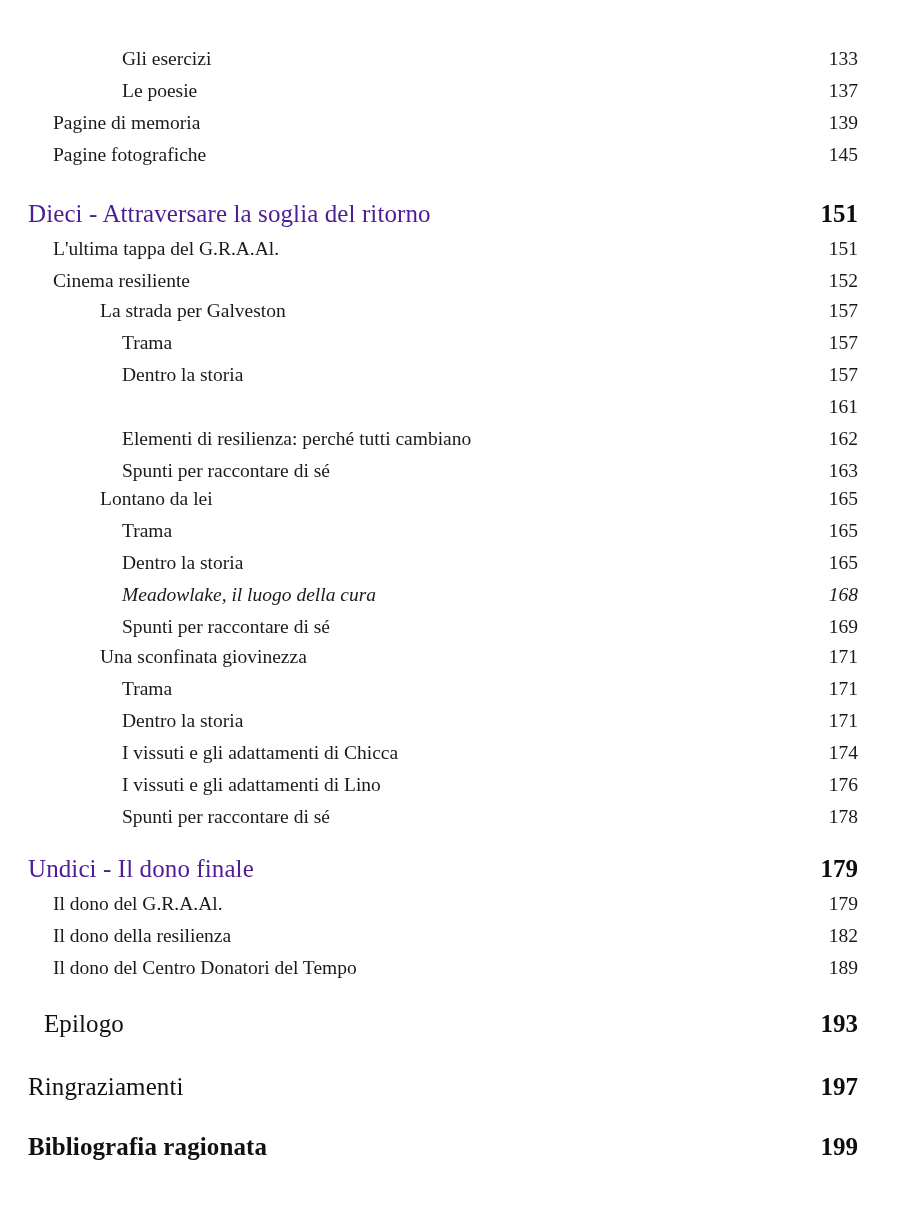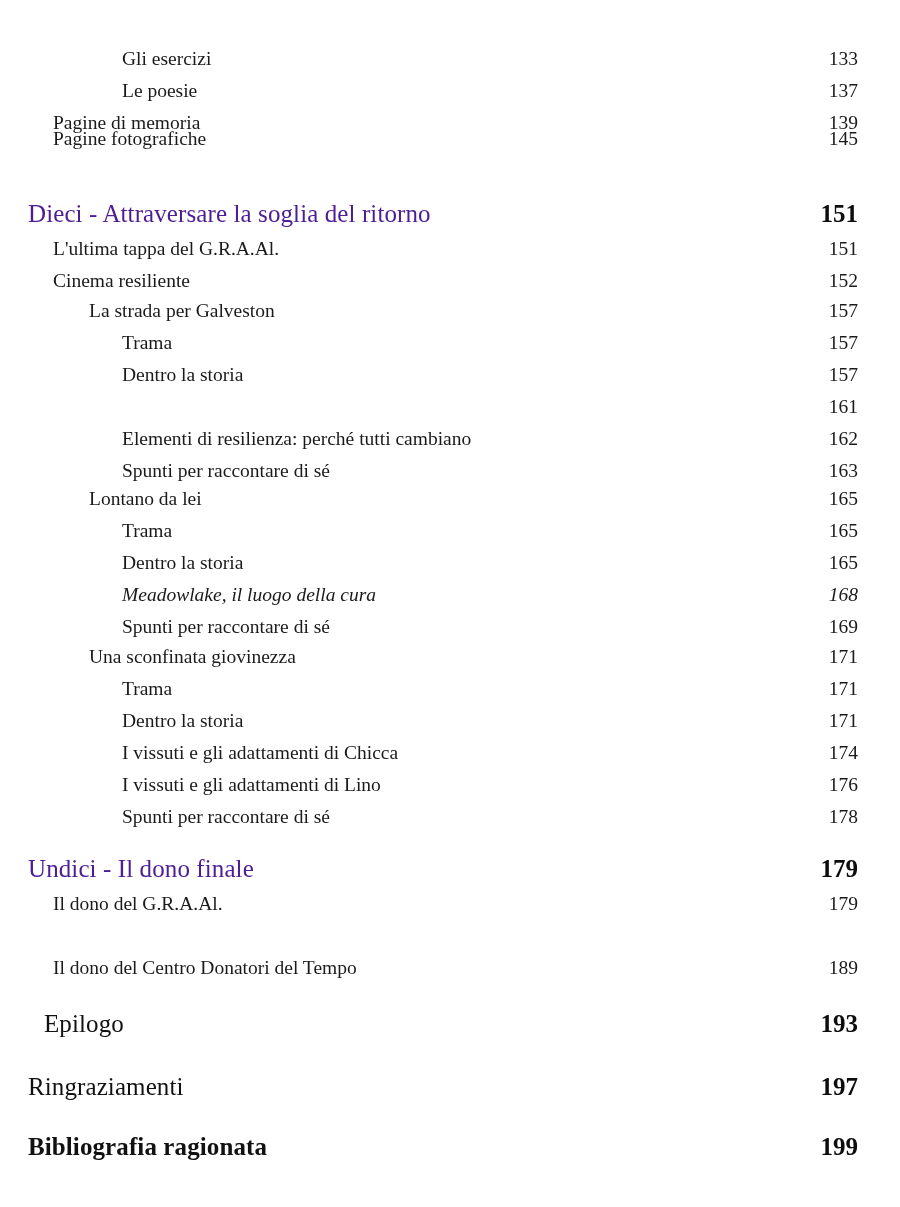--- a/index.html
+++ b/index.html
@@ -88,40 +88,40 @@
   .lvl-2 .toc-page-no,
   .lvl-3 .toc-page-no {
     font-size: 19.5px;
     font-weight: 400;
     color: #1a1a1a;
   }
 
   
   .ind-chapter .toc-title { left: 28px; }
   .ind-1 .toc-title       { left: 53px; }
-  .ind-2 .toc-title       { left: 89px; text-align: right; }
+  .ind-2 .toc-title       { left: 100px; text-align: right; }
   .ind-3 .toc-title       { left: 122px; }
 </style>
 </head>
 <body>
 
 <div id="toc-page">
     <div class="toc-row lvl-3 ind-3" style="top: 48px;">
       <span class="toc-title">Gli esercizi</span>
       <span class="toc-page-no">133</span>
     </div>
     <div class="toc-row lvl-3 ind-3" style="top: 80px;">
       <span class="toc-title">Le poesie</span>
       <span class="toc-page-no">137</span>
     </div>
     <div class="toc-row lvl-2 ind-1" style="top: 112px;">
       <span class="toc-title">Pagine di memoria</span>
       <span class="toc-page-no">139</span>
     </div>
-    <div class="toc-row lvl-2 ind-1" style="top: 128px;">
+    <div class="toc-row lvl-2 ind-1" style="top: 144px;">
       <span class="toc-title">Pagine fotografiche</span>
       <span class="toc-page-no">145</span>
     </div>
     <div class="toc-row lvl-chapter ind-chapter" style="top: 200px;">
       <span class="toc-title">Dieci - Attraversare la soglia del ritorno</span>
       <span class="toc-page-no">151</span>
     </div>
     <div class="toc-row lvl-1 ind-1" style="top: 238px; text-decoration: underline;">
       <span class="toc-title">L'ultima tappa del G.R.A.Al.</span>
       <span class="toc-page-no">151</span>
@@ -198,20 +198,24 @@
       <span class="toc-page-no">178</span>
     </div>
     <div class="toc-row lvl-chapter ind-chapter" style="top: 855px;">
       <span class="toc-title">Undici - Il dono finale</span>
       <span class="toc-page-no">179</span>
     </div>
     <div class="toc-row lvl-1 ind-1" style="top: 893px;">
       <span class="toc-title">Il dono del G.R.A.Al.</span>
       <span class="toc-page-no">179</span>
     </div>
+    <div class="toc-row lvl-1 ind-1" style="top: 925px;">
+      <span class="toc-title">Il dono della resilienza</span>
+      <span class="toc-page-no">182</span>
+    </div>
     <div class="toc-row lvl-1 ind-1" style="top: 957px;">
       <span class="toc-title">Il dono del Centro Donatori del Tempo</span>
       <span class="toc-page-no">189</span>
     </div>
     <div class="toc-row lvl-section ind-chapter" style="top: 1010px; margin-left: 16px;">
       <span class="toc-title">Epilogo</span>
       <span class="toc-page-no">193</span>
     </div>
     <div class="toc-row lvl-section ind-chapter" style="top: 1073px;">
       <span class="toc-title">Ringraziamenti</span>

